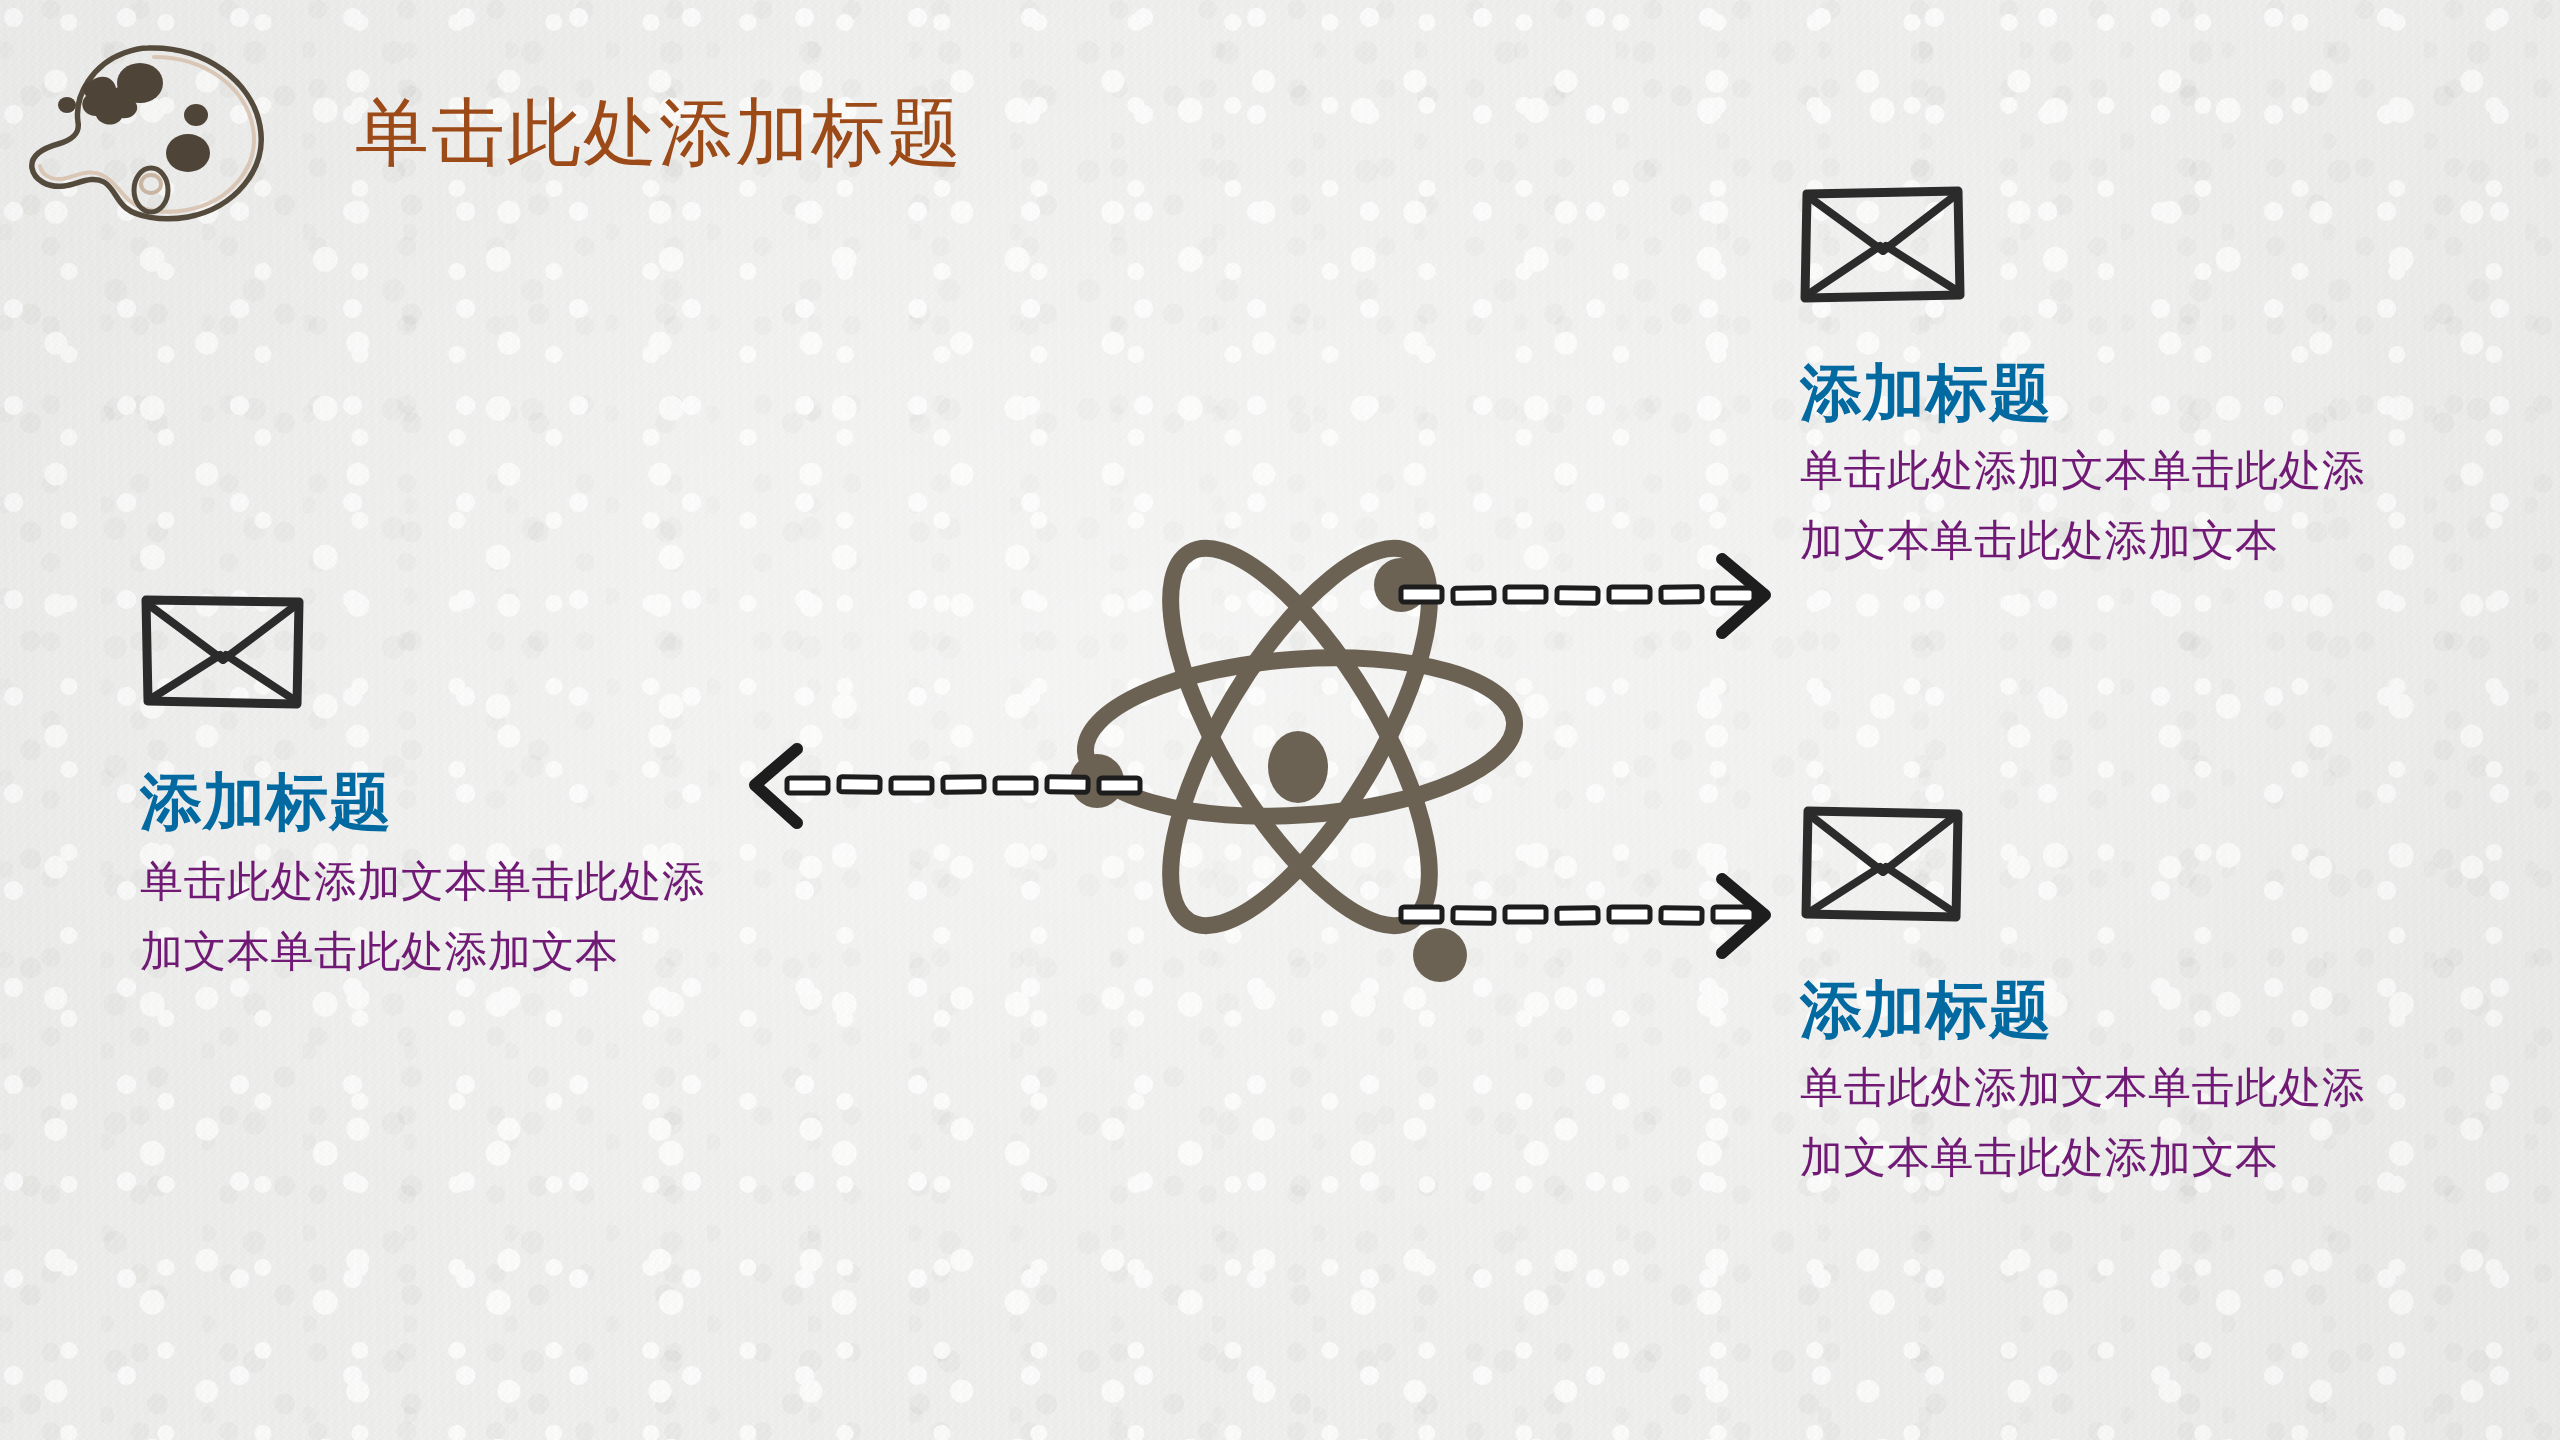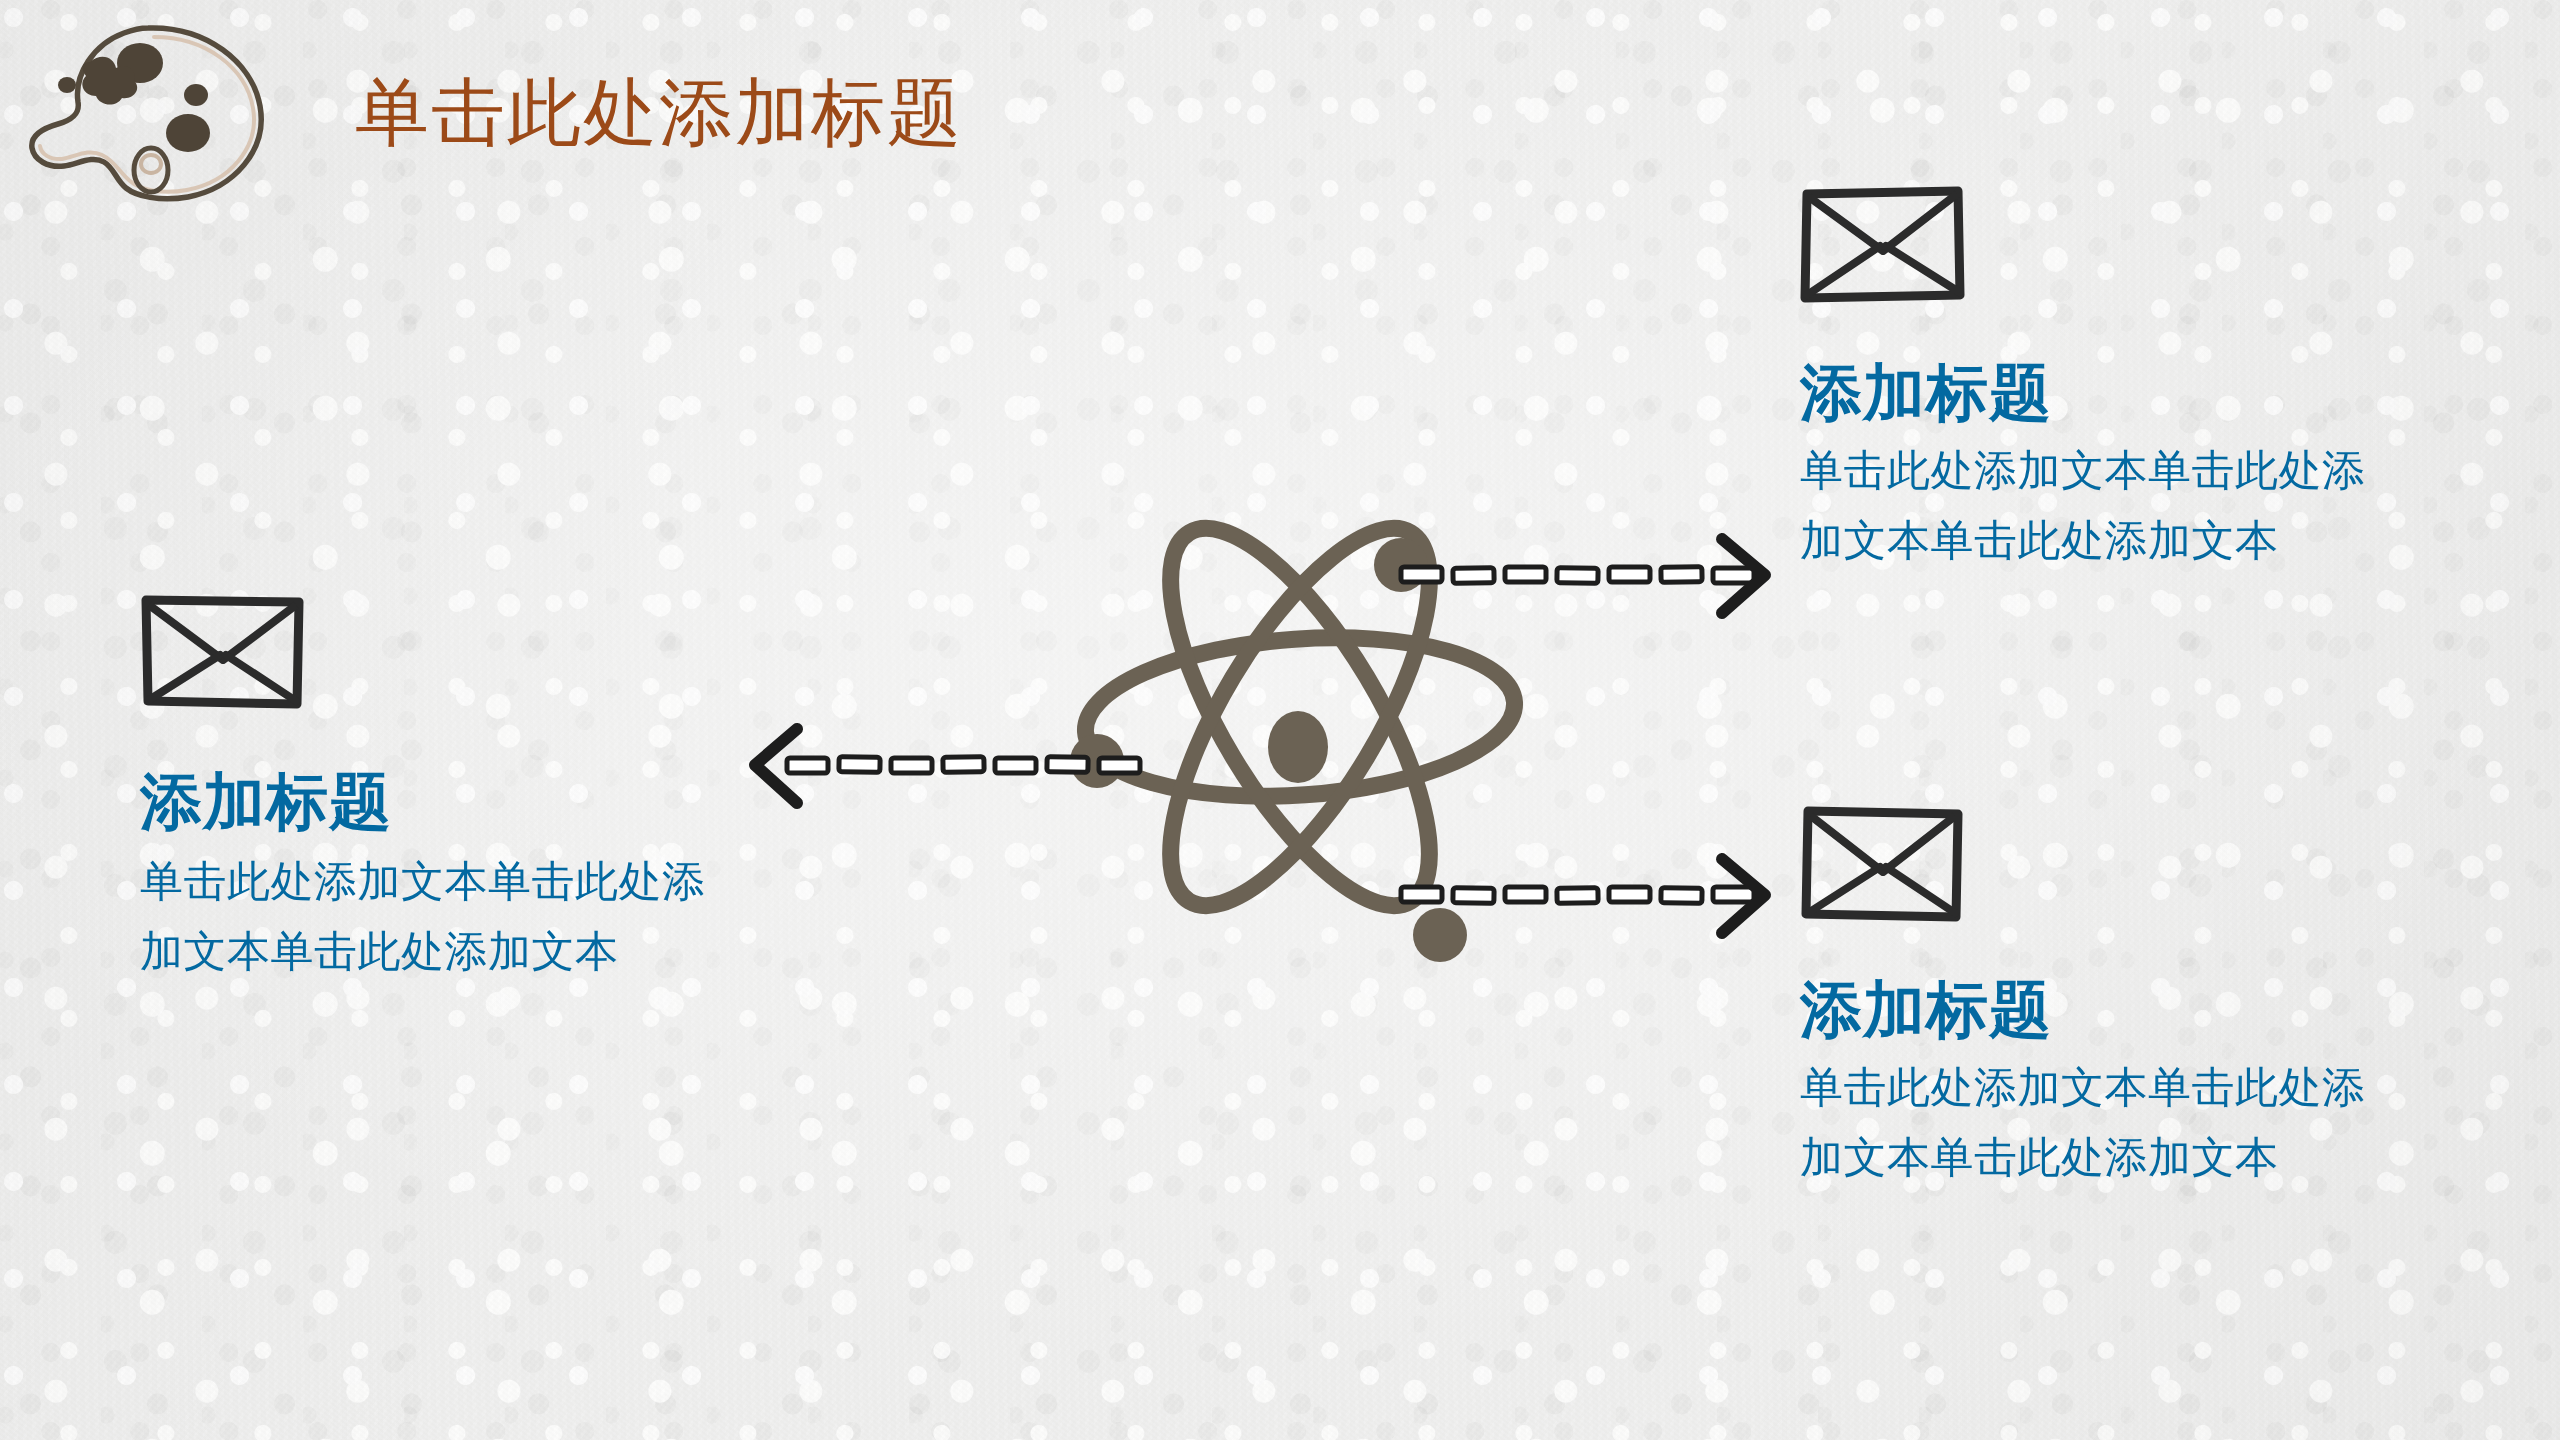--- a/index.html
+++ b/index.html
@@ -55,21 +55,21 @@
   #paper-vignette {
     position: absolute;
     inset: 0;
     pointer-events: none;
     background:
       radial-gradient(ellipse 85% 80% at 48% 46%, rgba(255,255,255,.40) 0%, rgba(255,255,255,0) 62%),
       linear-gradient(105deg, rgba(0,0,0,.018) 0%, rgba(0,0,0,0) 30%, rgba(0,0,0,0) 70%, rgba(0,0,0,.022) 100%);
   }
 
   
-  .abs { position: absolute; }
+  .abs { position: absolute; margin-top: 20px; }
 
   
   #palette-icon { left: 20px; top: 18px; width: 270px; height: 185px; }
   #slide-title {
     left: 355px;
     top: 76px;
     font-size: 74px;
     line-height: 1;
     letter-spacing: 2px;
     color: #9c4a18;
@@ -83,21 +83,21 @@
     font-size: 62px;
     line-height: 1.05;
     font-weight: bold;
     color: #0369a1;
     letter-spacing: 1px;
     white-space: nowrap;
   }
   .block-body {
     font-size: 43px;
     line-height: 1.62;
-    color: #0369a1;
+    color: #701a75;
     letter-spacing: .5px;
   }
   .block-body .bodyline { display: block; white-space: nowrap; }
 
   
   .envelope { width: 165px; height: 118px; display: block; }
 
   
   #block-top-right   { left: 1800px; top: 185px;  width: 730px; }
   #block-top-right .envelope-wrap { margin-bottom: 58px; }

